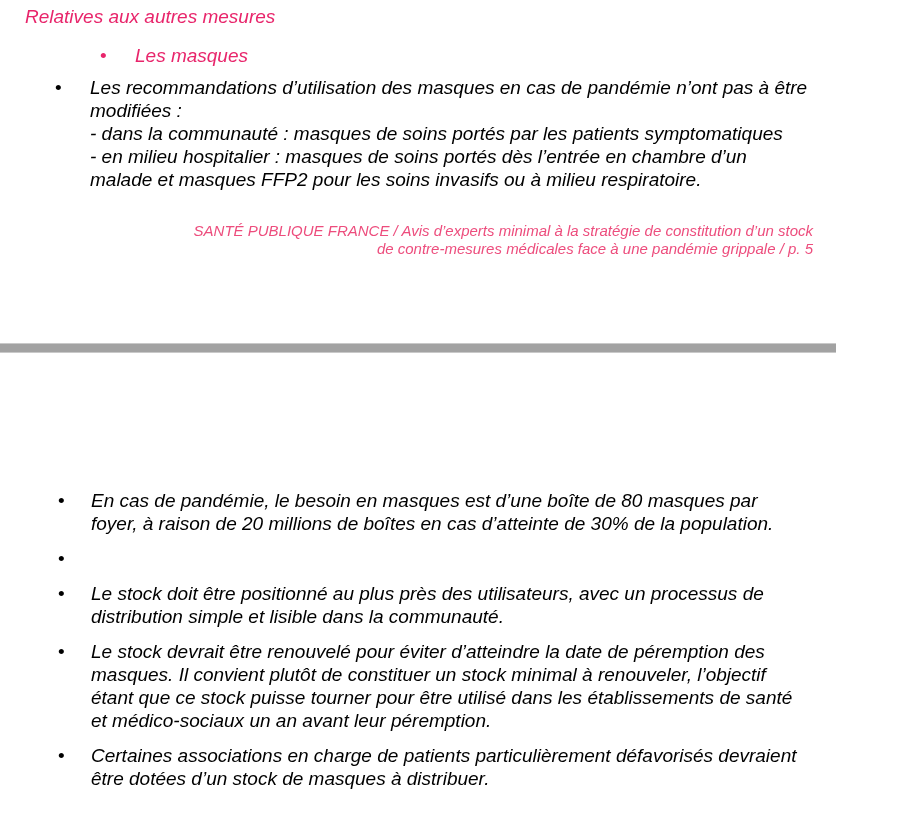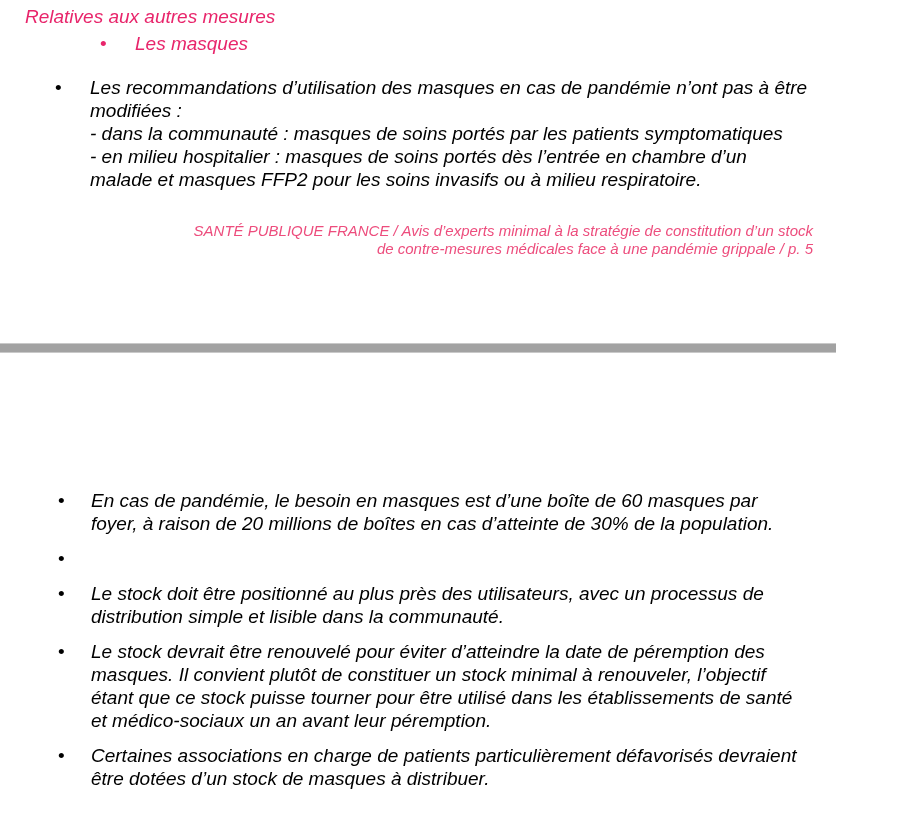--- a/index.html
+++ b/index.html
@@ -25,21 +25,21 @@
   .section-heading{
     position:absolute;
     left:25px; top:6px;
     font-size:19px;
     font-style:italic;
     color:var(--heading-pink);
     white-space:nowrap;
   }
   .sub-bullet{
     position:absolute;
-    left:100px; top:32px;
+    left:100px; top:44px;
     display:flex;
     font-size:19px;
     line-height:23px;
     color:var(--heading-pink);
   }
   .sub-bullet .marker{width:35px;}
   .sub-bullet .btext{font-style:italic;white-space:nowrap;}
   .marker::before{content:"\2022";}
   .bullet-block{
     position:absolute;
@@ -107,21 +107,21 @@
     <div class="line">de contre-mesures médicales face à une pandémie grippale / p. 5</div>
   </div>
 
   <div class="page-divider"></div>
 
   <div class="next-page-list">
 
     <div class="bullet-item">
       <span class="marker"></span>
       <div class="btext">
-        <div class="line">En cas de pandémie, le besoin en masques est d’une boîte de 60 masques par</div>
+        <div class="line">En cas de pandémie, le besoin en masques est d’une boîte de 80 masques par</div>
         <div class="line">foyer, à raison de 20 millions de boîtes en cas d’atteinte de 30% de la population.</div>
       </div>
     </div>
 
     <div class="bullet-item">
       <span class="marker"></span>
     </div>
 
     <div class="bullet-item">
       <span class="marker"></span>

